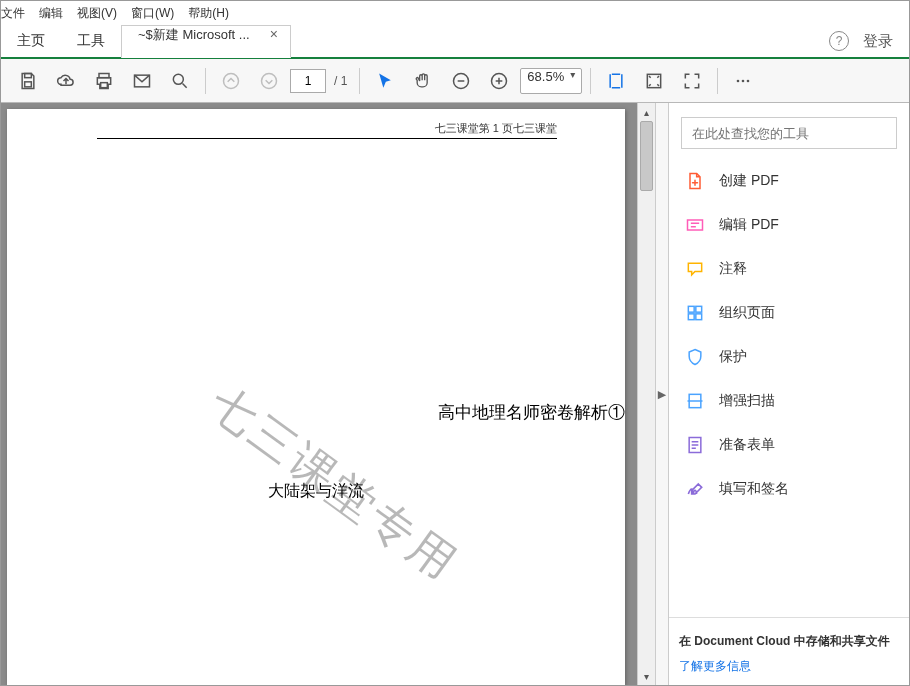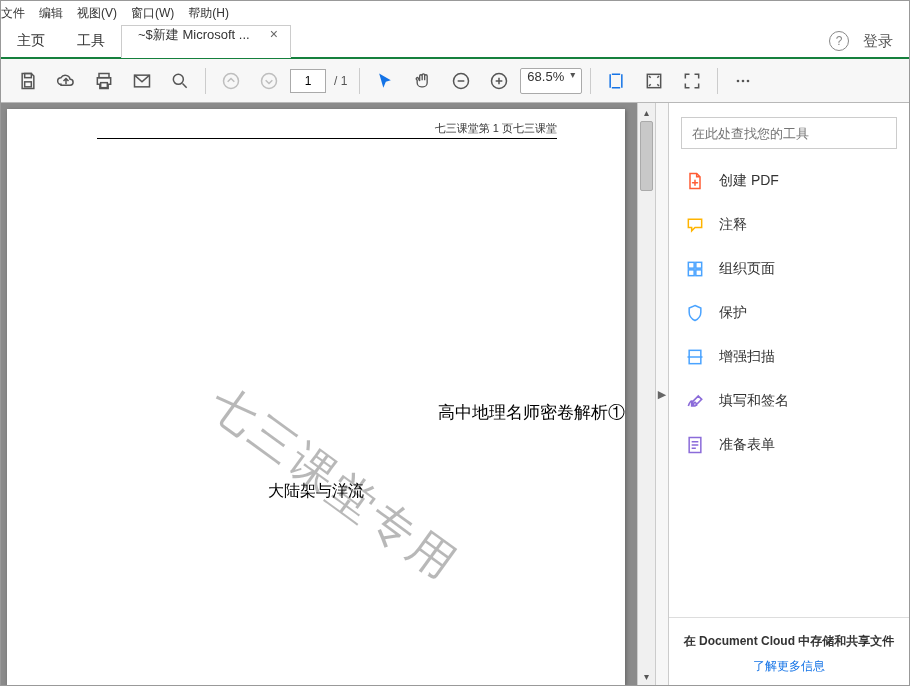--- a/index.html
+++ b/index.html
@@ -33,21 +33,21 @@
 .page-title { position:absolute; top:292px; left:0; right:0; text-align:right; font-size:17px; font-family:SimSun,serif; color:#000; }
 .page-subtitle { position:absolute; top:372px; left:0; right:0; text-align:center; font-size:16px; font-family:Liberation Mono, monospace; color:#000; }
 .watermark { position:absolute; top:345px; left:180px; transform:rotate(36deg); font-size:45px; font-family:SimSun,serif; color:rgba(0,0,0,.28); letter-spacing:4px; pointer-events:none; white-space:nowrap; }
 .collapse-handle { width:14px; display:flex; align-items:center; justify-content:center; background:#f7f7f7; border-left:1px solid #ccc; border-right:1px solid #ccc; cursor:pointer; color:#666; font-size:11px; }
 .sidebar { width:240px; background:#fff; display:flex; flex-direction:column; }
 .search-tools { margin:14px 12px 10px; height:32px; border:1px solid #ccc; display:flex; align-items:center; padding:0 10px; }
 .search-tools input { border:none; outline:none; width:100%; font-size:13px; color:#888; background:transparent; }
 .tool-list { flex:1; overflow:auto; }
 .tool-item { display:flex; align-items:center; height:44px; padding:0 16px; gap:14px; cursor:pointer; font-size:14px; color:#333; }
 .tool-icon { width:20px; height:20px; display:flex; align-items:center; justify-content:center; }
-.cloud-section { border-top:1px solid #ddd; padding:14px 10px 10px; text-align:center; }
+.cloud-section { border-top:1px solid #ddd; padding:14px 10px 10px; text-align:left; }
 .cloud-section .ctitle { font-size:12px; font-weight:bold; color:#333; line-height:1.5; }
 .cloud-section .clink { font-size:12px; color:#1473e6; margin-top:8px; cursor:pointer; }
 svg { display:block; }
 .disabled { opacity:.35; cursor:default; }
 </style>
 </head>
 <body>
 
 <div class="menubar">
   <span>文件</span>
@@ -204,20 +204,29 @@
             <svg width="20" height="20" viewBox="0 0 24 24" fill="none" stroke="#ff5c35" stroke-width="1.8">
               <path d="M14 3H6v18h12V7z"></path>
               <path d="M14 3v4h4"></path>
               <path d="M9 14h6M12 11v6" stroke-linecap="round"></path>
             </svg>
           </span>
           <span>创建 PDF</span>
         </div>
         <div class="tool-item">
           <span class="tool-icon">
+            <svg width="20" height="20" viewBox="0 0 24 24" fill="none" stroke="#ff5cb8" stroke-width="1.8">
+              <rect x="3" y="6" width="18" height="12"></rect>
+              <path d="M7 10h10M7 14h6"></path>
+            </svg>
+          </span>
+          <span>编辑 PDF</span>
+        </div>
+        <div class="tool-item">
+          <span class="tool-icon">
             <svg width="20" height="20" viewBox="0 0 24 24" fill="none" stroke="#ffb400" stroke-width="1.8">
               <path d="M4 5h16v10H12l-4 4v-4H4z"></path>
             </svg>
           </span>
           <span>注释</span>
         </div>
         <div class="tool-item">
           <span class="tool-icon">
             <svg width="20" height="20" viewBox="0 0 24 24" fill="none" stroke="#4aa3ff" stroke-width="1.8">
               <rect x="4" y="4" width="7" height="7"></rect>
@@ -240,34 +249,34 @@
           <span class="tool-icon">
             <svg width="20" height="20" viewBox="0 0 24 24" fill="none" stroke="#4aa3ff" stroke-width="1.8">
               <rect x="5" y="4" width="14" height="16"></rect>
               <path d="M3 12h18"></path>
             </svg>
           </span>
           <span>增强扫描</span>
         </div>
         <div class="tool-item">
           <span class="tool-icon">
-            <svg width="20" height="20" viewBox="0 0 24 24" fill="none" stroke="#8b6bd9" stroke-width="2">
-              <path d="M4 18c3-8 5-8 6 0 1-6 3-6 4 0m2-12l4 4-8 8H8v-4z"></path>
-            </svg>
-          </span>
-          <span>填写和签名</span>
-        </div>
-        <div class="tool-item">
-          <span class="tool-icon">
             <svg width="20" height="20" viewBox="0 0 24 24" fill="none" stroke="#8b6bd9" stroke-width="1.8">
               <rect x="5" y="3" width="14" height="18"></rect>
               <path d="M8 8h8M8 12h8M8 16h5"></path>
             </svg>
           </span>
           <span>准备表单</span>
+        </div>
+        <div class="tool-item">
+          <span class="tool-icon">
+            <svg width="20" height="20" viewBox="0 0 24 24" fill="none" stroke="#8b6bd9" stroke-width="2">
+              <path d="M4 18c3-8 5-8 6 0 1-6 3-6 4 0m2-12l4 4-8 8H8v-4z"></path>
+            </svg>
+          </span>
+          <span>填写和签名</span>
         </div>
       </div>
     <div class="cloud-section">
       <div class="ctitle">在 Document Cloud 中存储和共享文件</div>
       <div class="clink">了解更多信息</div>
     </div>
   </div>
 </div>
 
 </body></html>

